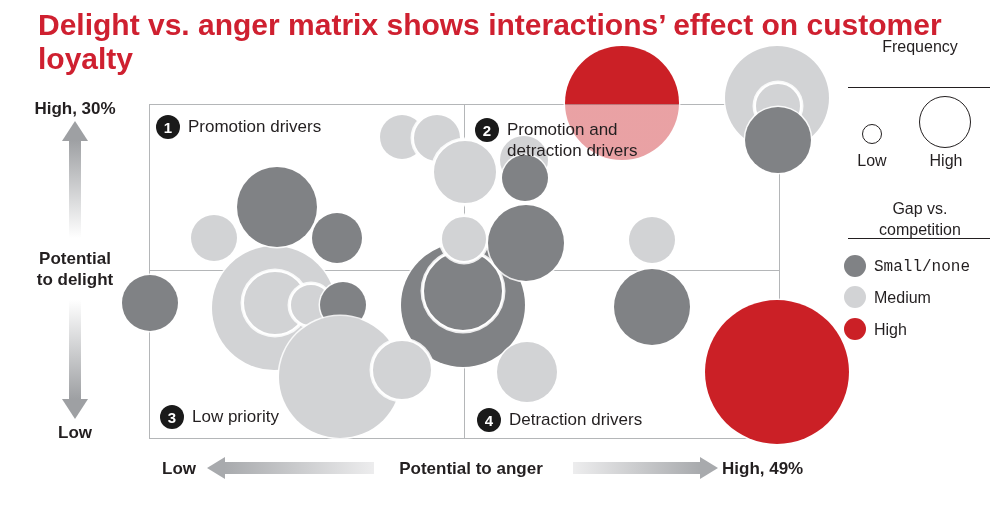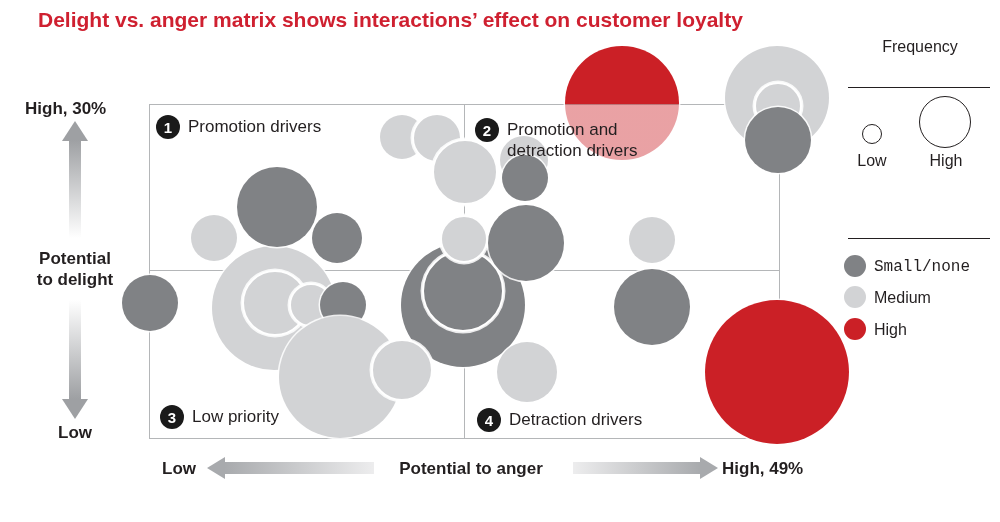--- a/index.html
+++ b/index.html
@@ -1,19 +1,19 @@
 <!DOCTYPE html>
 <html><head>
 <meta charset="utf-8">
 <style>
   html,body{margin:0;padding:0;background:#ffffff;}
   #stage{position:relative;width:1000px;height:522px;background:#fff;overflow:hidden;
          font-family:"Liberation Sans", sans-serif;color:#231f20;}
   .abs{position:absolute;}
-  #title{left:38px;top:8px;width:940px;font-size:21px;font-weight:bold;color:#cf2030;letter-spacing:0;}
+  #title{left:38px;top:8px;width:940px;font-size:30px;font-weight:bold;color:#cf2030;letter-spacing:0;}
   
   #matrix{left:149px;top:104px;width:629px;height:333px;border:1px solid #b4b6b8;z-index:1;}
   #matrix .vline{position:absolute;left:314px;top:0;width:1px;height:100%;background:#b4b6b8;}
   #matrix .hline{position:absolute;left:0;top:165px;width:100%;height:1px;background:#b4b6b8;}
   
   #bubble-layer{left:0;top:0;width:1000px;height:522px;z-index:2;pointer-events:none;}
   .bubble{position:absolute;border-radius:50%;box-sizing:border-box;
           box-shadow:0 0 0 1.5px rgba(255,255,255,0.85);}
   .bubble.ring{border:2px solid #ffffff;}
   
@@ -95,21 +95,21 @@
   </div>
   <div class="abs quad" style="left:160px;top:405px;width:200px;">
     <div class="badge">3</div>
     <div class="lbl">Low priority</div>
   </div>
   <div class="abs quad" style="left:477px;top:408px;width:230px;">
     <div class="badge">4</div>
     <div class="lbl">Detraction drivers</div>
   </div>
 
-  <div class="abs axis-txt" style="left:25px;top:99px;width:100px;">High, 30%</div>
+  <div class="abs axis-txt" style="left:25px;top:99px;width:100px;text-align:center;">High, 30%</div>
   <div class="abs up-head" style="left:62px;top:121px;"></div>
   <div class="abs shaft-v" style="left:69px;top:140px;height:98px;background:linear-gradient(#9ea0a3,#ffffff);"></div>
   <div class="abs axis-txt" style="left:15px;top:248px;width:120px;text-align:center;line-height:21px;">
     <div>Potential</div>
     <div>to delight</div>
   </div>
   <div class="abs shaft-v" style="left:69px;top:300px;height:99px;background:linear-gradient(#ffffff,#9ea0a3);"></div>
   <div class="abs down-head" style="left:62px;top:399px;"></div>
   <div class="abs axis-txt" style="left:25px;top:423px;width:100px;text-align:center;">Low</div>
 
@@ -123,20 +123,24 @@
 
   <div class="abs legend-title" style="top:36px;">
     <div>Frequency</div>
   </div>
   <div class="abs legend-rule" style="top:87px;"></div>
   <div class="abs ring-circle" style="left:862px;top:124px;width:20px;height:20px;"></div>
   <div class="abs ring-circle" style="left:919px;top:96px;width:52px;height:52px;"></div>
   <div class="abs legend-lab" style="left:847px;top:152px;width:50px;text-align:center;">Low</div>
   <div class="abs legend-lab" style="left:920px;top:152px;width:52px;text-align:center;">High</div>
 
+  <div class="abs legend-title" style="top:198px;">
+    <div>Gap vs.</div>
+    <div>competition</div>
+  </div>
   <div class="abs legend-rule" style="top:238px;"></div>
   <div class="abs swatch" style="left: 844px; top: 255px; background: rgb(128, 130, 133);"></div>
   <div class="abs legend-lab" style="left:874px;top:258px;font-family:Liberation Mono, monospace;">Small/none</div>
   <div class="abs swatch" style="left: 844px; top: 286px; background: rgb(210, 211, 213);"></div>
   <div class="abs legend-lab" style="left:874px;top:289px;">Medium</div>
   <div class="abs swatch" style="left: 844px; top: 318px; background: rgb(203, 32, 38);"></div>
   <div class="abs legend-lab" style="left:874px;top:321px;">High</div>
 
 </div>
 

